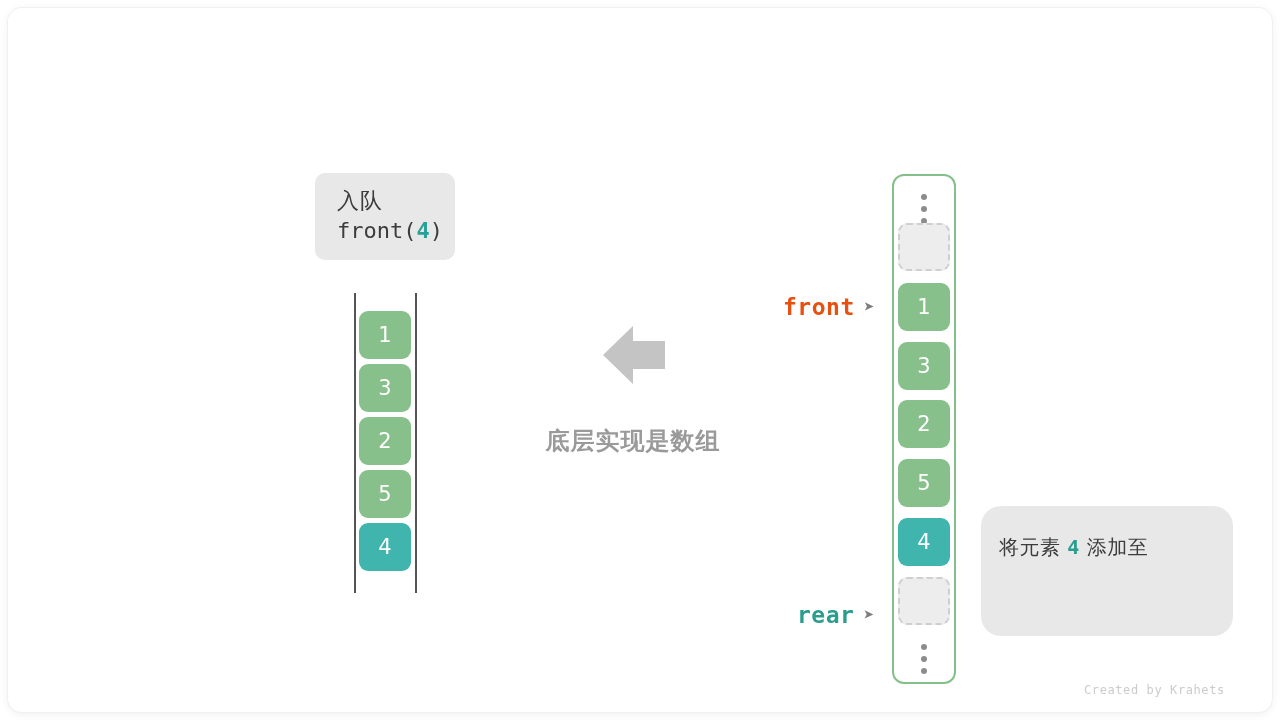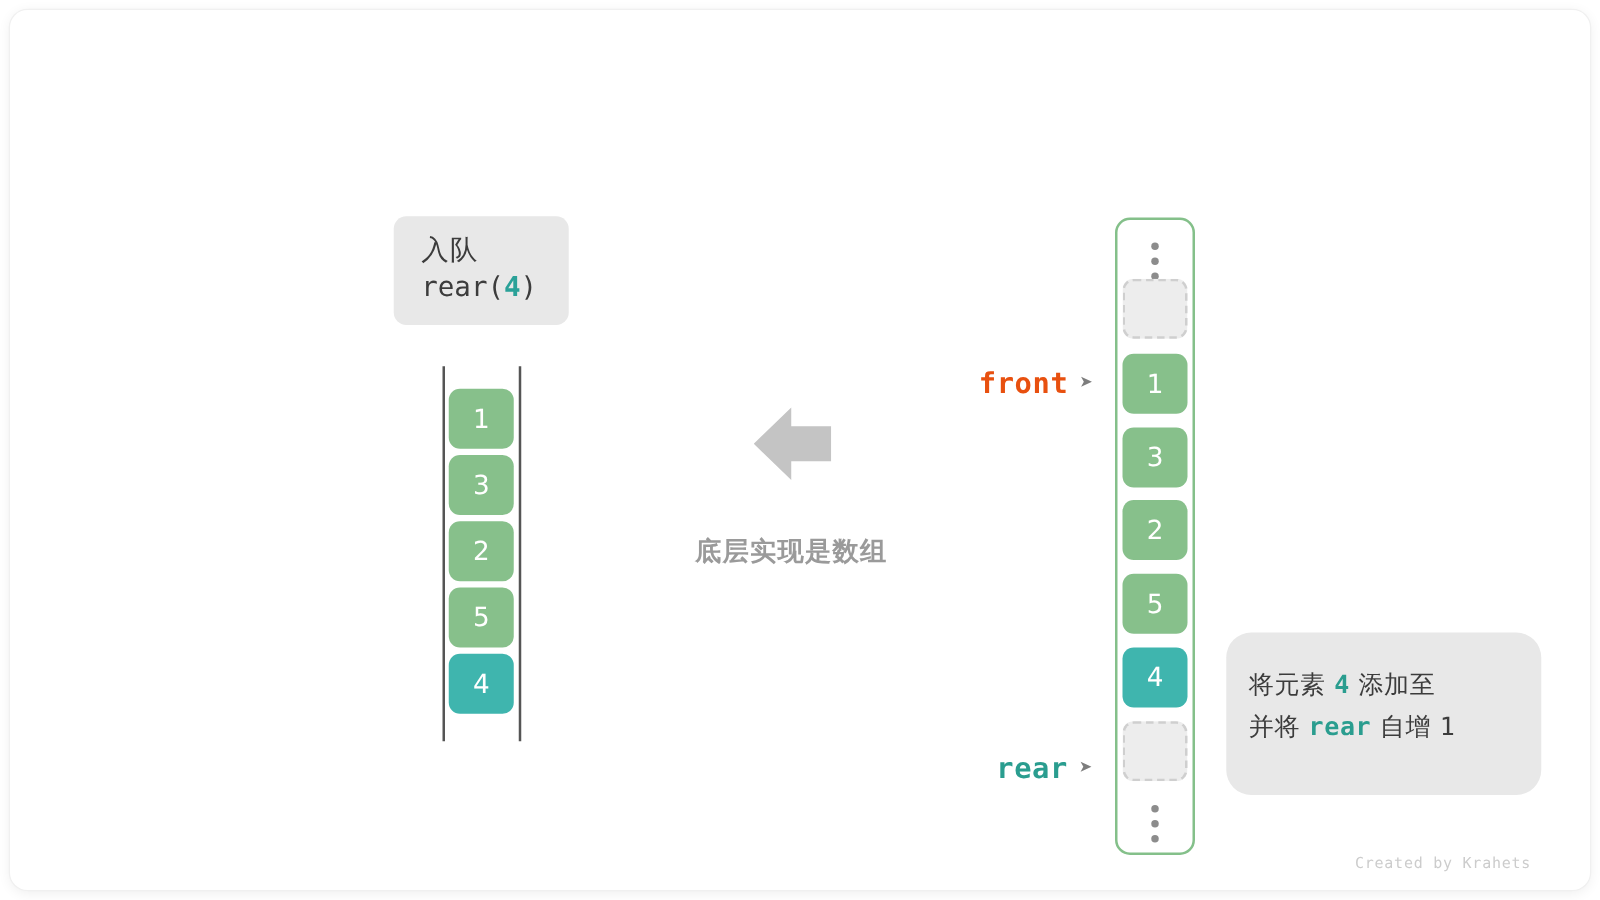--- a/index.html
+++ b/index.html
@@ -104,21 +104,21 @@
     width: 62px;
     height: 62px;
   }
   #caption {
     position: absolute;
     left: 497px;
     top: 413px;
     width: 256px;
     text-align: center;
     font-family: "DejaVu Sans", sans-serif;
-    font-size: 21px;
+    font-size: 24px;
     font-weight: bold;
     color: #9a9a9a;
     line-height: 41px;
     letter-spacing: 1px;
   }
 
   
   #right-array {
     position: absolute;
     left: 884px;
@@ -207,21 +207,21 @@
     letter-spacing: 0.6px;
   }
 </style>
 </head>
 <body>
 
 <div id="canvas">
 
   <div id="op-box">
     <div class="line1">入队</div>
-    <div class="line2"><span>rear(</span><span class="num">4</span><span>)</span></div>
+    <div class="line2"><span>front(</span><span class="num">4</span><span>)</span></div>
   </div>
 
   <div id="left-queue">
     <div class="rail left"></div>
     <div class="rail right"></div>
     <div class="cell green" style="top:18px">1</div>
     <div class="cell green" style="top:71px">3</div>
     <div class="cell green" style="top:124px">2</div>
     <div class="cell green" style="top:177px">5</div>
     <div class="cell teal" style="top:230px">4</div>
@@ -257,18 +257,17 @@
     <div class="cell empty" style="top:401px"></div>
     <div class="dots" style="top:468px">
       <span></span>
         <span></span>
         <span></span>
     </div>
   </div>
 
   <div id="note-box">
     <div class="nline"><span>将元素 </span><span class="kw">4</span><span> 添加至</span></div>
-    <div class="nline"><span>并将 </span><span class="kw">rear</span><span> 自增 </span><span class="plain-mono">1</span></div>
   </div>
 
   <div id="credit">Created by Krahets</div>
 
 </div>
 
 </body></html>

